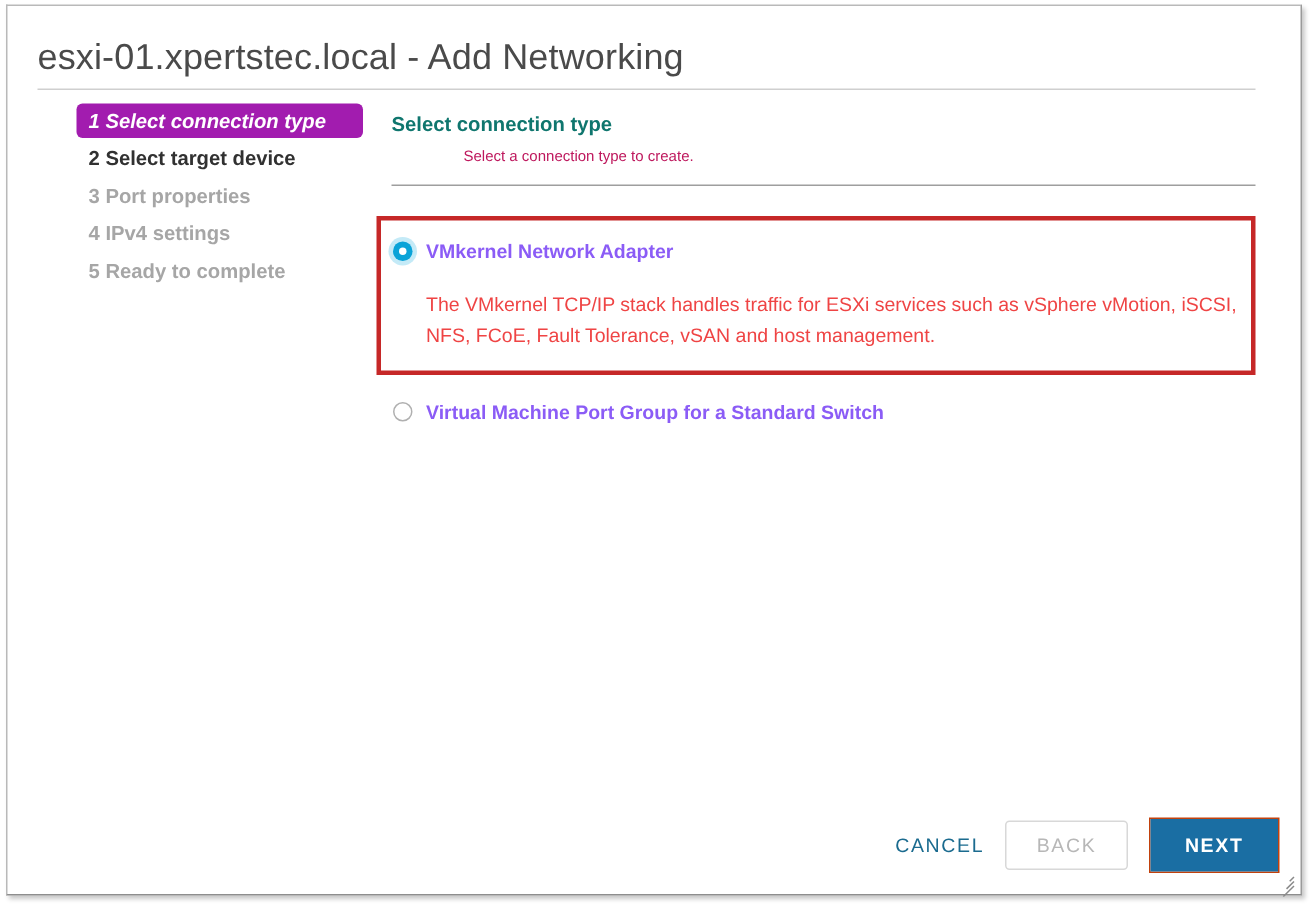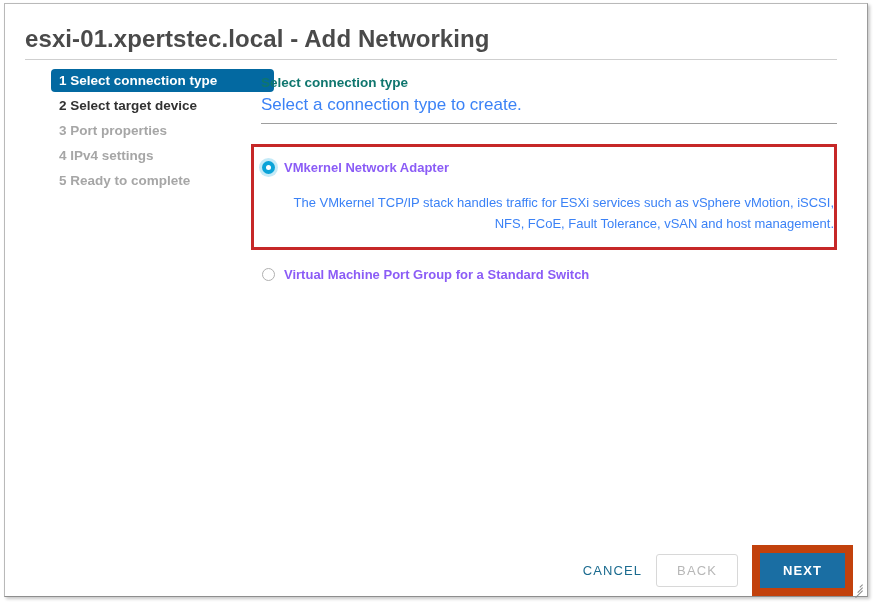--- a/index.html
+++ b/index.html
@@ -30,21 +30,21 @@
 
   
   .title-bar {
     position: absolute;
     left: 20px;
     top: 20px;
     width: 812px;
   }
   .dialog-title {
     font-size: 24px;
-    font-weight: 700;
+    font-weight: 400;
     color: #4a4a4a;
     letter-spacing: .1px;
     line-height: 30px;
     white-space: nowrap;
   }
   .title-rule {
     margin-top: 5px;
     height: 1px;
     background: #cfcfcf;
   }
@@ -61,47 +61,49 @@
     line-height: 23px;
     font-size: 13.5px;
     font-weight: bold;
     color: #313131;
     padding-left: 8px;
     box-sizing: border-box;
     margin-bottom: 2px;
     white-space: nowrap;
   }
   .step.active {
-    background: #0369a1;
+    background: #a21caf;
     color: #ffffff;
     border-radius: 4px;
-    width: 223px;
+    width: 191px;
+    font-style: italic;
   }
   .step.disabled {
     color: #a6a6a6;
   }
 
   
   .content {
     position: absolute;
     left: 256px;
     top: 70px;
     width: 576px;
   }
   .content-title {
     font-size: 13.5px;
     font-weight: bold;
     color: #0f766e;
     line-height: 18px;
   }
   .content-sub {
-    font-size: 17px;
-    color: #3b82f6;
+    font-size: 10px;
+    color: #be185d;
     line-height: 20px;
     margin-top: 3px;
+    margin-left: 48px;
   }
   .content-rule {
     margin-top: 8px;
     height: 1px;
     background: #9e9e9e;
   }
 
   
   .options {
     position: absolute;
@@ -157,26 +159,25 @@
 
   .option-label {
     font-size: 13px;
     font-weight: bold;
     color: #8b5cf6;
     white-space: nowrap;
   }
 
   .option-desc {
     font-size: 13px;
-    color: #3b82f6;
+    color: #ef4444;
     line-height: 21px;
     padding-left: 33px;
     margin-top: 12px;
     max-width: 556px;
-    text-align: right;
   }
   .option-block.highlighted .option-desc { padding-left: 30px; margin-top: 14px; }
 
   .option-gap { height: 19px; }
 
   
   .footer {
     position: absolute;
     left: 0;
     top: 541px;
@@ -205,21 +206,21 @@
     letter-spacing: 1.1px;
     color: #b7b7b7;
     background: #ffffff;
     border: 1px solid #d8d8d8;
     border-radius: 3px;
     padding: 8px 20px;
     font-family: "Liberation Sans", sans-serif;
   }
   .next-wrap {
     margin-left: 14px;
-    border: 8px solid #c2410c;
+    border: 1px solid #c2410c;
     padding: 0;
     display: inline-block;
     line-height: 0;
   }
   .btn-next {
     font-size: 13px;
     font-weight: bold;
     letter-spacing: 1.1px;
     color: #ffffff;
     background: #1a6ea3;

